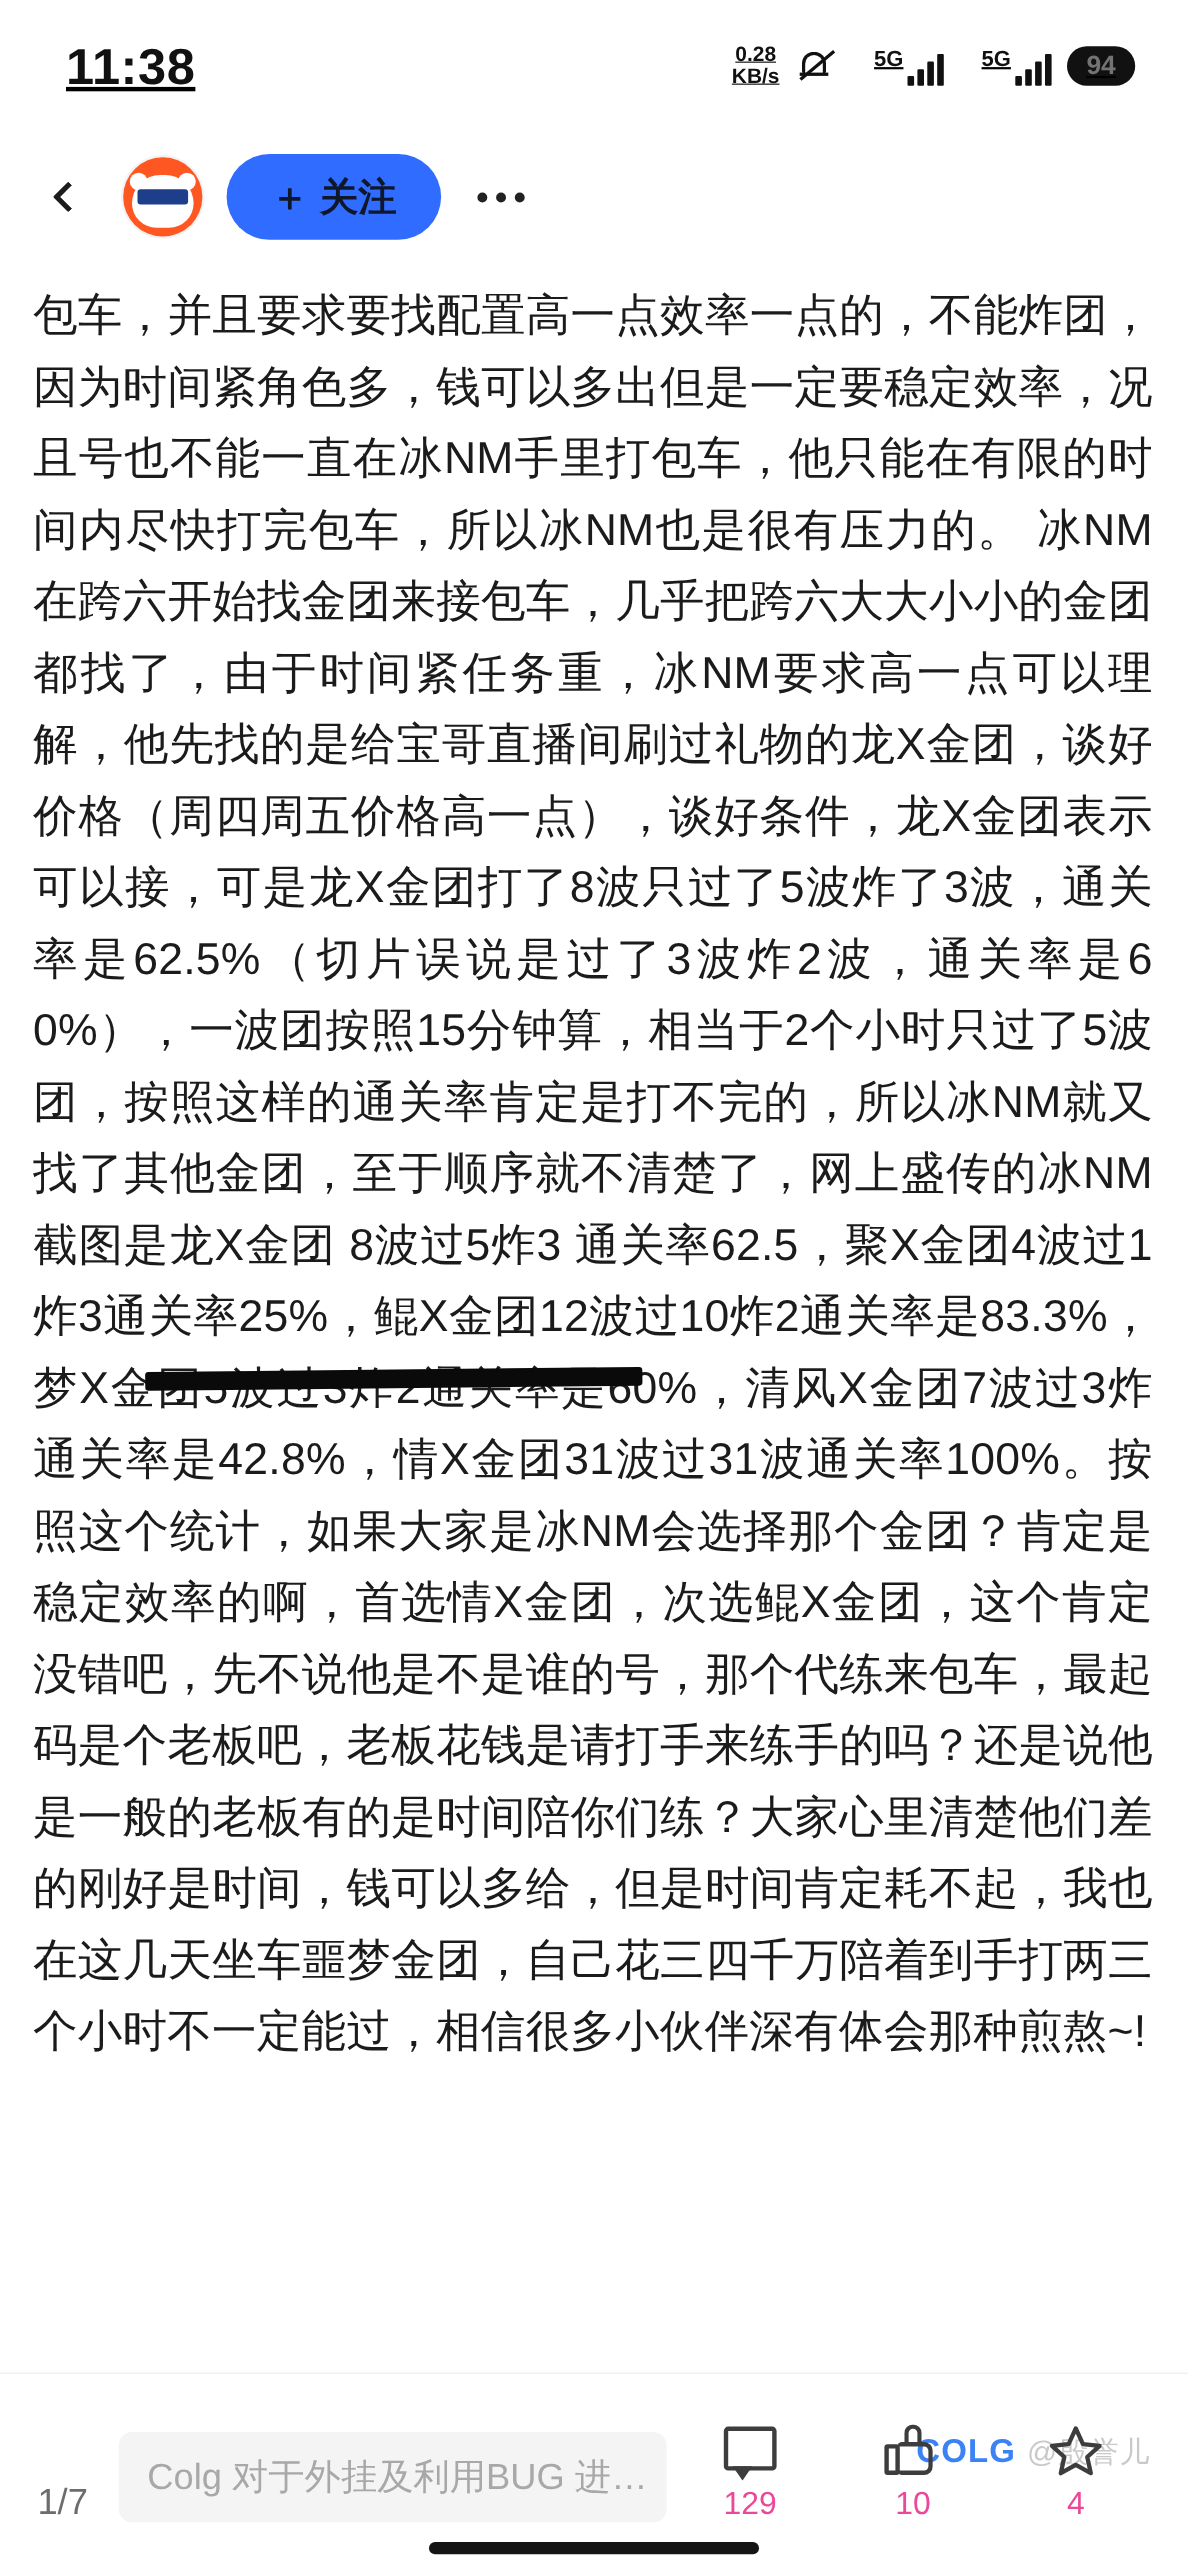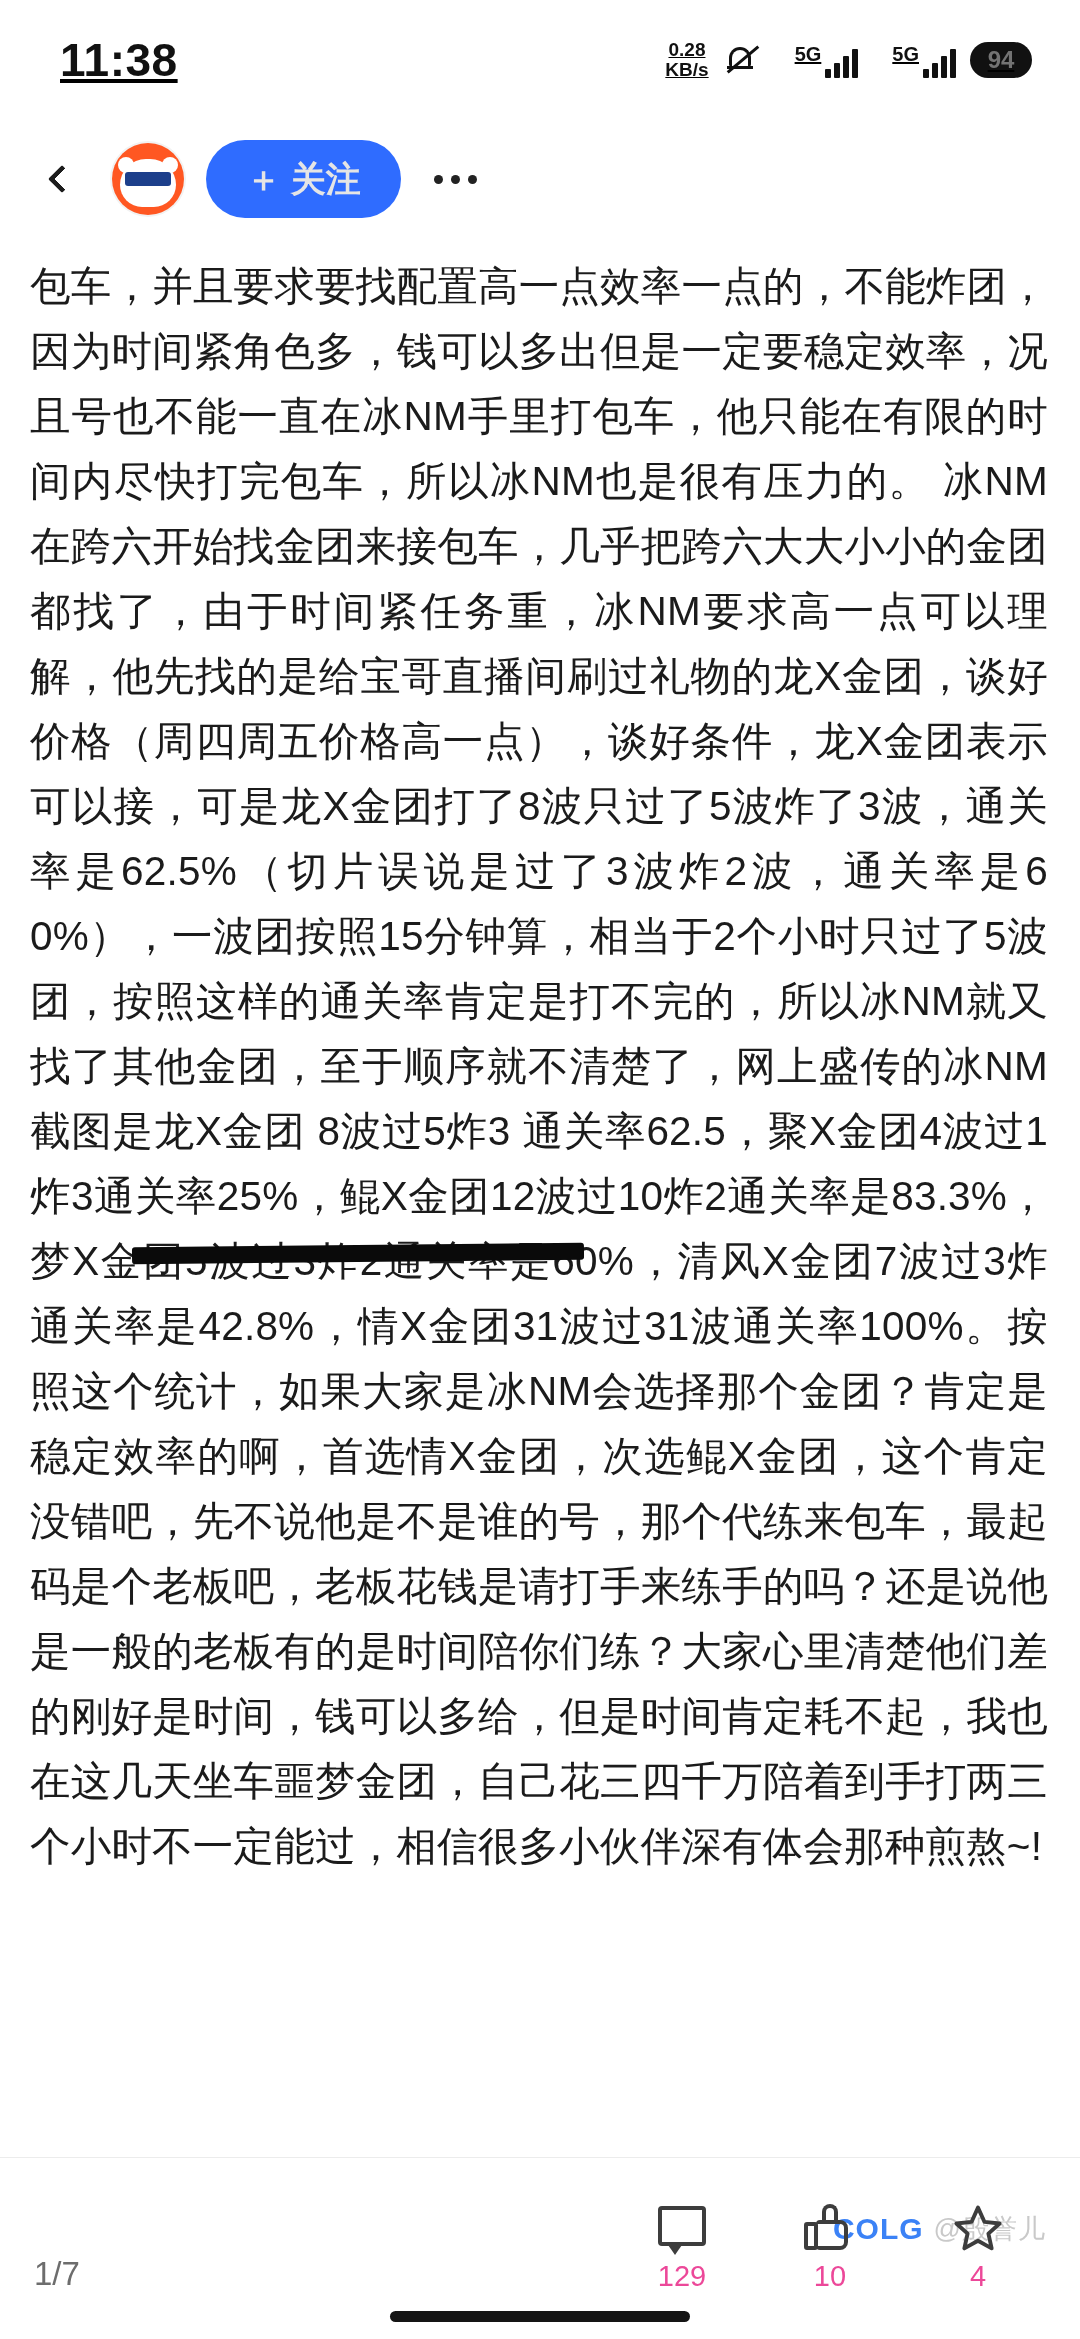--- a/index.html
+++ b/index.html
@@ -109,21 +109,21 @@
   }
   .avatar .ear-l { left: 6px; }
   .avatar .ear-r { right: 6px; }
   .username {
     font-size: 44px; color: #111; font-weight: 600;
     white-space: nowrap; overflow: hidden; text-overflow: ellipsis;
     flex: 1 1 auto;
   }
   .follow-btn {
     background: #2f6cff;
-    color: #e5e5e5;
+    color: #0f172a;
     font-size: 35px;
     font-weight: 600;
     border: none;
     border-radius: 44px;
     height: 78px;
     padding: 0 40px;
     display: flex; align-items: center; justify-content: center;
     gap: 6px;
     flex: 0 0 auto;
     font-family: "Liberation Sans", sans-serif;
@@ -310,20 +310,21 @@
   <div class="redaction"></div>
 </div>
 
 <div class="bottom-wrap">
   <div class="watermark">
     <span class="logo">COLG</span>
     <span>@殷誉儿</span>
   </div>
   <div class="bottombar">
     <div class="page-indicator">1/7</div>
+    <div class="comment-input">Colg 对于外挂及利用BUG 进…</div>
     <div class="actions">
 
       <div class="action">
         <span class="ic ic-comment">
           <span class="box"></span>
             <span class="tail"></span>
         </span>
         <span class="label">129</span>
       </div>
 

